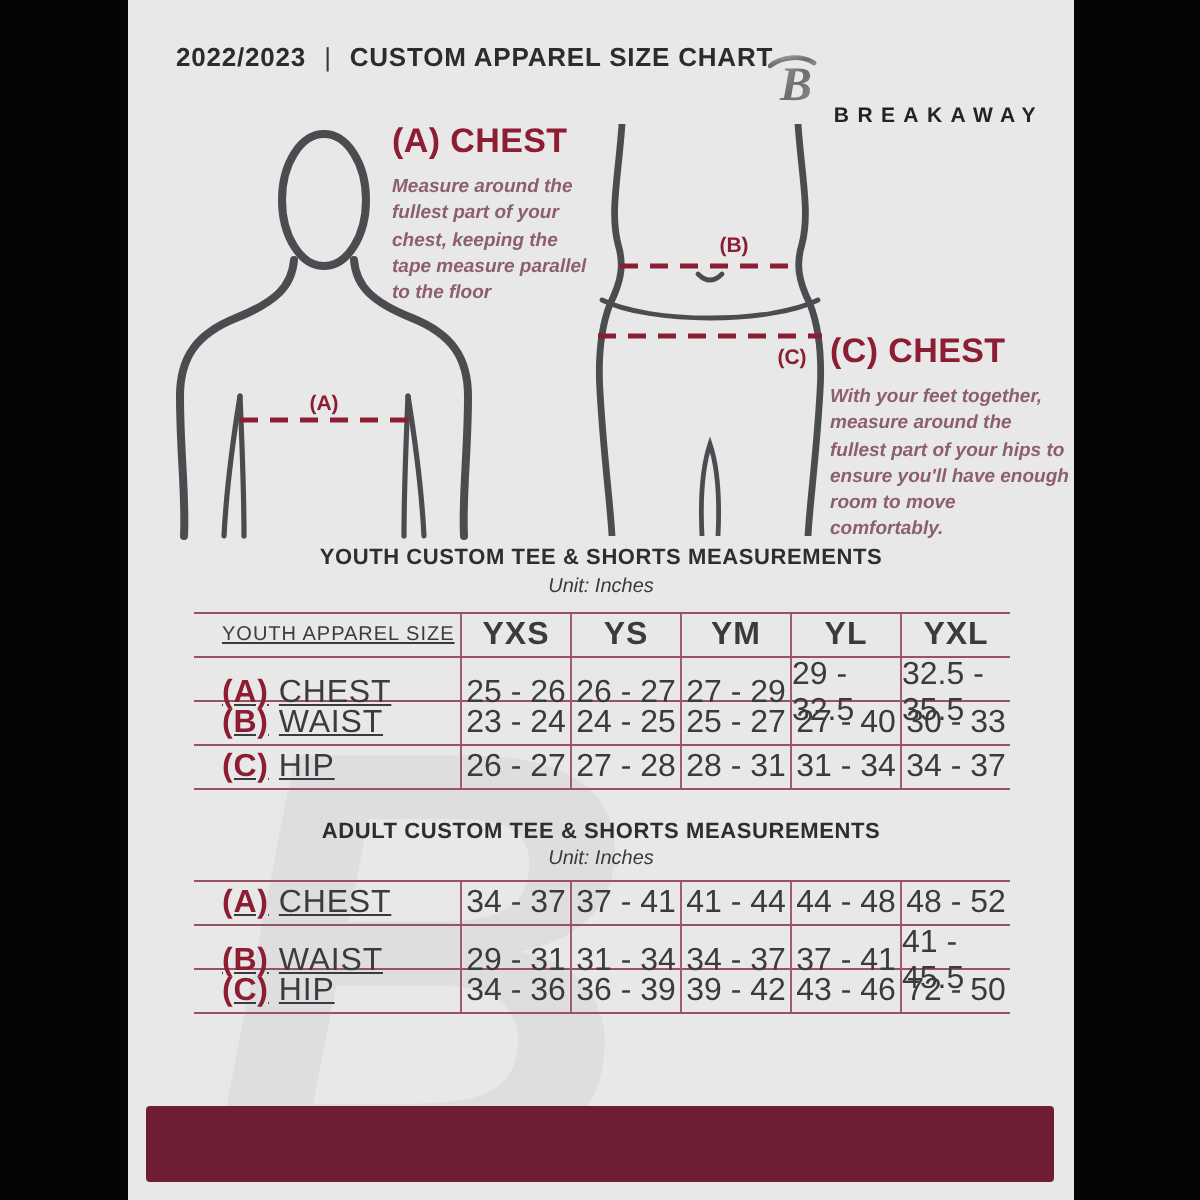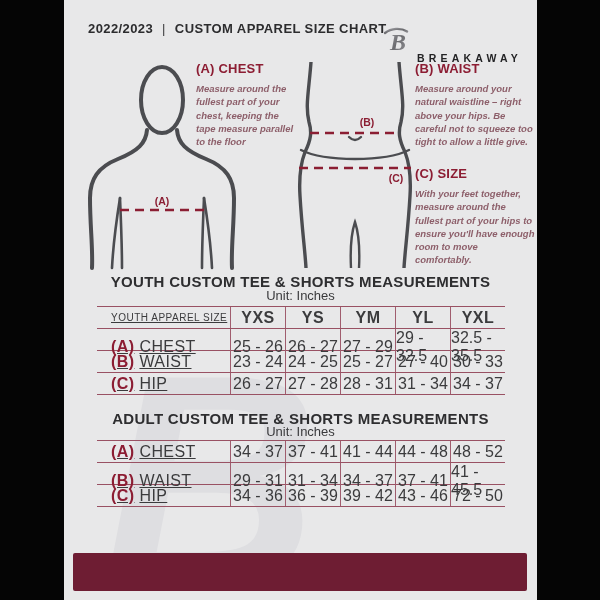--- a/index.html
+++ b/index.html
@@ -16,29 +16,29 @@
   .brand-name { font-size:10.5px; font-weight:bold; letter-spacing:4.2px; color:#232325;margin-top:36px; }
 
   
   .fig { position:absolute; }
   .fig-upper { left:16px; top:58px; }
   .fig-lower { left:231px; top:62px; }
   .guide-block { position:absolute; }
   .gb-chest { left:132px; top:61px; width:99px; }
   .gb-waist { left:351px; top:61px; width:121px; }
   .gb-hips  { left:351px; top:166px; width:121px; }
-  .guide-heading { font-size:13px; font-weight:bold; color:#8c1d33; letter-spacing:.2px; }
+  .guide-heading { font-size:17px; font-weight:bold; color:#8c1d33; letter-spacing:.2px; }
   .guide-desc { margin-top:6px; font-size:9.5px; font-style:italic; font-weight:bold;
                 color:#8d5f6a; line-height:1.4; }
 
   
   .size-title { position:absolute; left:0; width:473px; text-align:center;
-                font-size:15px; font-weight:bold; color:#2e2e30; letter-spacing:.3px; }
+                font-size:11px; font-weight:bold; color:#2e2e30; letter-spacing:.3px; }
   .unit { position:absolute; left:0; width:473px; text-align:center;
-          font-size:13px; color:#3a3a3c; }
+          font-size:10px; font-style:italic; color:#3a3a3c; }
   .size-table { position:absolute; left:33px; width:408px; border-top:1.5px solid #995163; z-index:2; }
   .st-row { display:grid; grid-template-columns:133px repeat(5,55px); height:22px;
             border-bottom:1.5px solid #995163; }
   .st-cell { display:flex; align-items:center; justify-content:center;
              font-size:16px; color:#3b3b3d; }
   .st-cell.v { border-left:1px solid #a05d6e; }
   .st-cell.lbl { justify-content:flex-start; padding-left:14px; letter-spacing:.4px;text-decoration:underline; }
   .st-head .st-cell { font-weight:bold; letter-spacing:.5px; }
   .st-head .st-cell.lbl { font-weight:normal; font-size:10px; }
   .prefix { color:#8c1d33; font-weight:bold; margin-right:5px; }
@@ -120,26 +120,22 @@
         <line x1="4" y1="106" x2="116" y2="106" stroke="#8b1e33" stroke-width="2.4" stroke-dasharray="9 6"></line>
         <text x="72" y="64" text-anchor="middle" font-size="10.5" font-weight="bold" fill="#8b1e33">(B)</text>
         <text x="101" y="120" text-anchor="middle" font-size="10.5" font-weight="bold" fill="#8b1e33">(C)</text>
       </svg>
     </div>
 
     <div class="guide-block gb-chest">
       <div class="guide-heading">(A) CHEST</div>
       <div class="guide-desc">Measure around the fullest part of your chest, keeping the tape measure parallel to the floor</div>
     </div>
-    <div class="guide-block gb-waist">
-      <div class="guide-heading">(B) WAIST</div>
-      <div class="guide-desc">Measure around your natural waistline – right above your hips. Be careful not to squeeze too tight to allow a little give.</div>
-    </div>
     <div class="guide-block gb-hips">
-      <div class="guide-heading">(C) SIZE</div>
+      <div class="guide-heading">(C) CHEST</div>
       <div class="guide-desc">With your feet together, measure around the fullest part of your hips to ensure you'll have enough room to move comfortably.</div>
     </div>
 
     <div id="youth-title" class="size-title">YOUTH CUSTOM TEE &amp; SHORTS MEASUREMENTS</div>
     <div id="youth-unit" class="unit">Unit: Inches</div>
     <div id="youth-table" class="size-table">
       <div class="st-row st-head">
         <div class="st-cell lbl">YOUTH APPAREL SIZE</div>
         <div class="st-cell v">YXS</div>
         <div class="st-cell v">YS</div>

